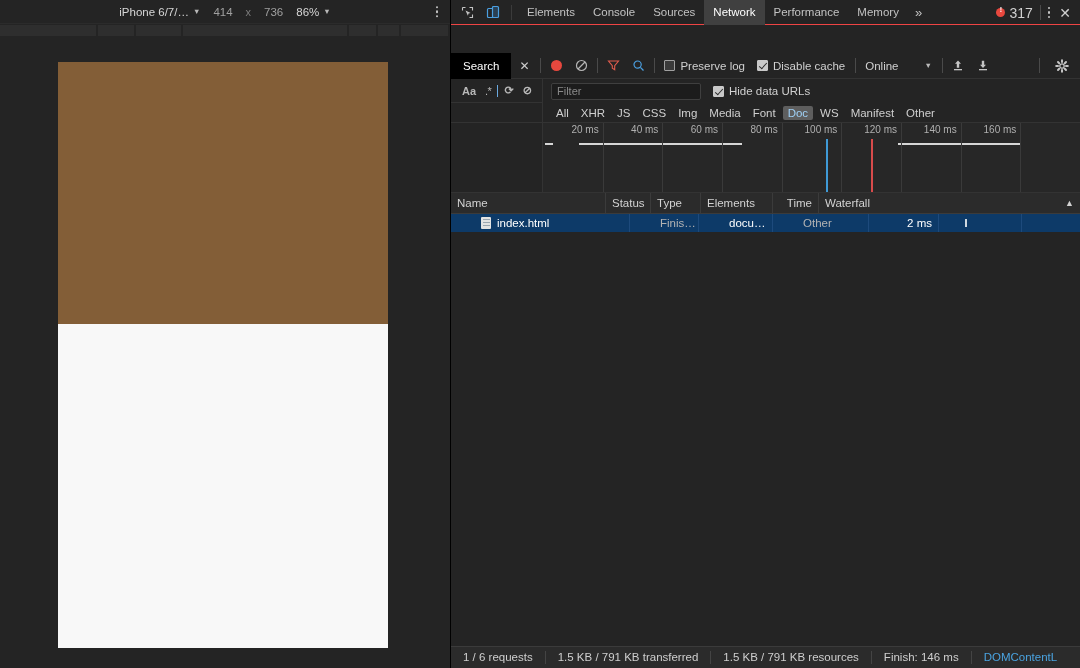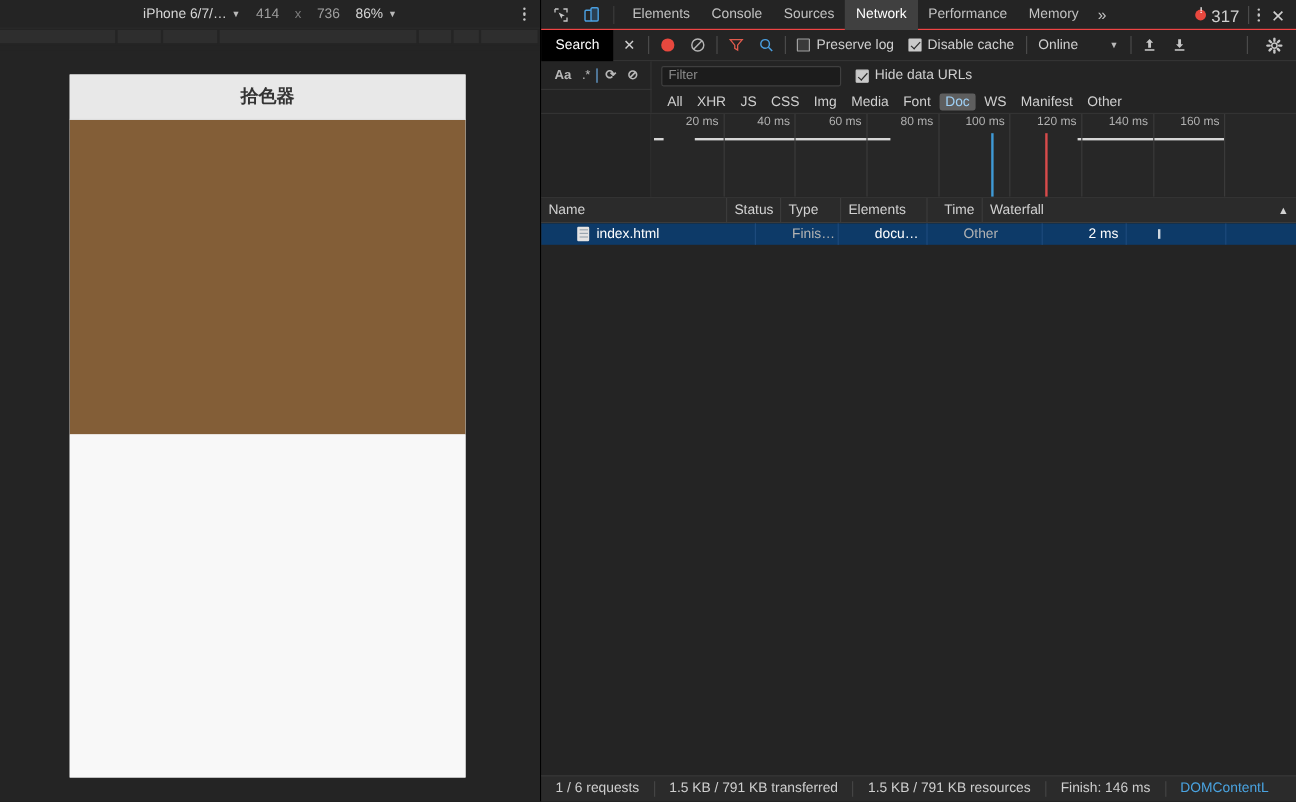--- a/index.html
+++ b/index.html
@@ -152,20 +152,21 @@
   .vsep { width: 1px; height: 15px; background: #4a4a4a; margin: 0 3px; }
   .close-x { font-size: 14px; color: #cfcfcf; padding: 0 5px; cursor: pointer; }
 
   
   .net-toolbar {
     height: 26px; flex: 0 0 26px;
     background: #242424;
     display: flex; align-items: center;
     border-bottom: 1px solid #333;
     position: relative;
+    margin-top: 28px;
   }
   .search-tab {
     height: 26px; padding: 0 12px;
     background: #000; color: #fff; font-size: 11.5px;
     display: flex; align-items: center; cursor: pointer;
   }
   .search-close { width: 26px; display: flex; align-items: center; justify-content: center; color: #cfcfcf; font-size: 12px; cursor: pointer; }
   .rec-dot { width: 11px; height: 11px; border-radius: 50%; background: #e8483e; }
   .cb-label { font-size: 11.5px; color: #d0d0d0; display: flex; align-items: center; gap: 5px; cursor: pointer; }
   .cbox {
@@ -303,21 +304,20 @@
       <div class="ruler-seg" style="width:36px"></div>
       <div class="ruler-seg" style="width:46px"></div>
       <div class="ruler-seg" style="width:166px"></div>
       <div class="ruler-seg" style="width:28px"></div>
       <div class="ruler-seg" style="width:21px"></div>
       <div class="ruler-seg" style="width:48px"></div>
     </div>
 
     <div class="viewport-area">
       <div class="phone">
-        <div class="phone-header">拾色器</div>
         <div class="swatch" style="background: rgb(131, 94, 55);"></div>
         <div class="white-space"></div>
       </div>
     </div>
   </div>
 
   <div class="devtools">
 
     <div class="dev-tabs">
       <div class="icon-btn">

